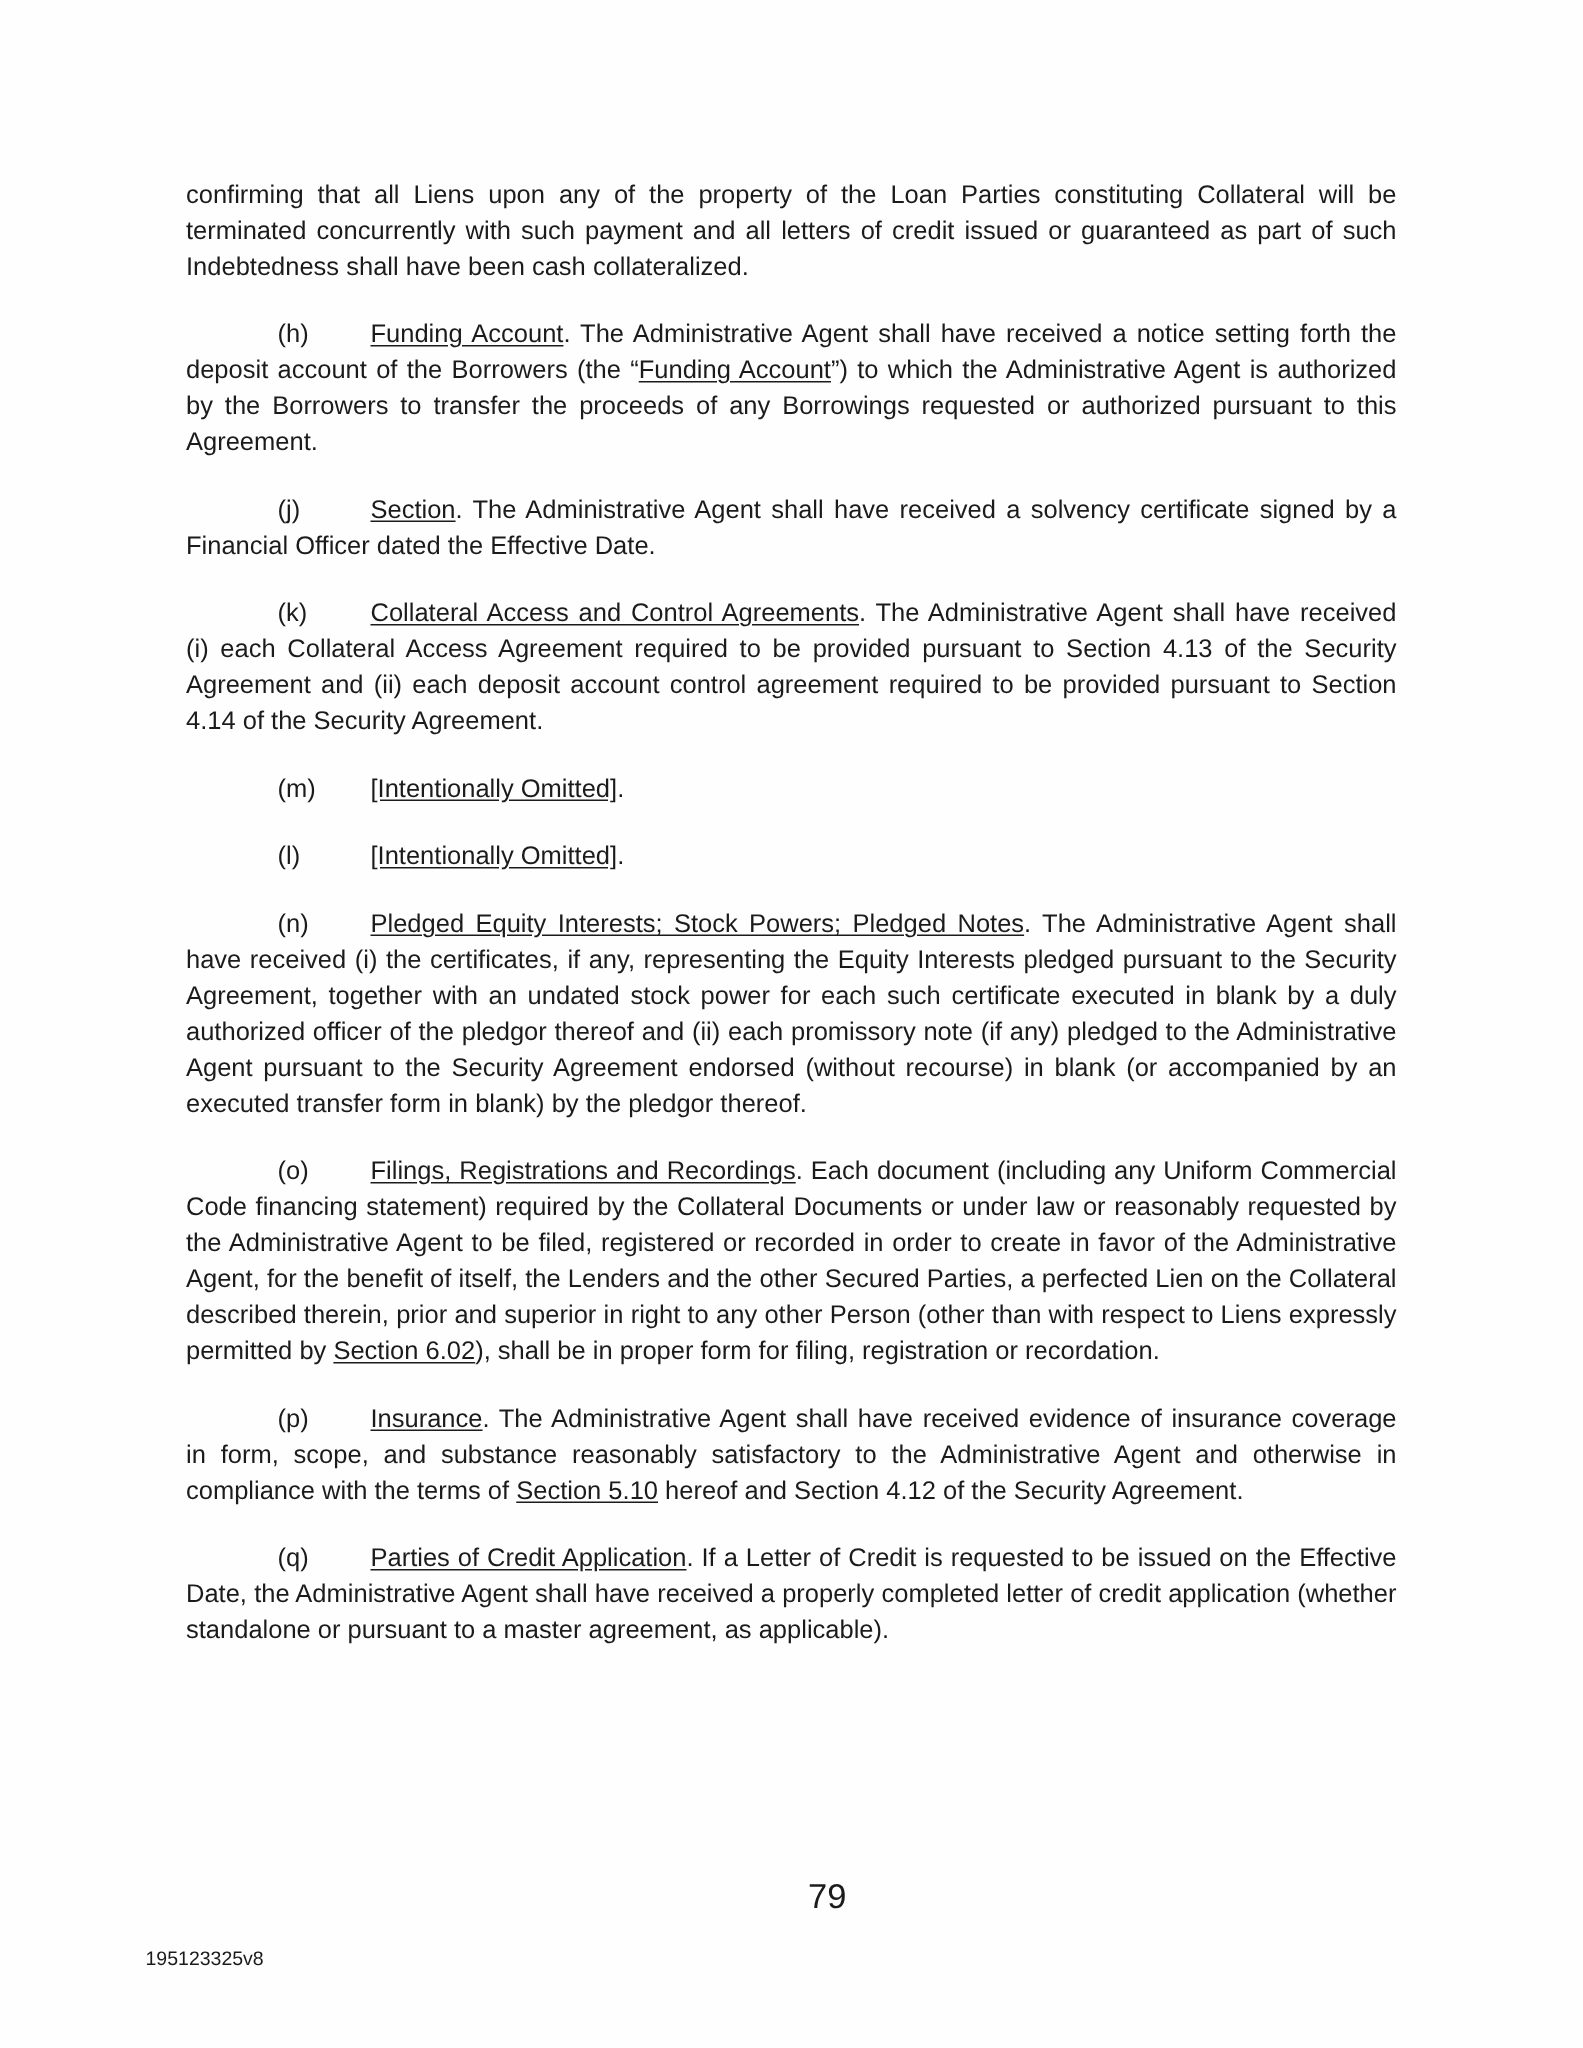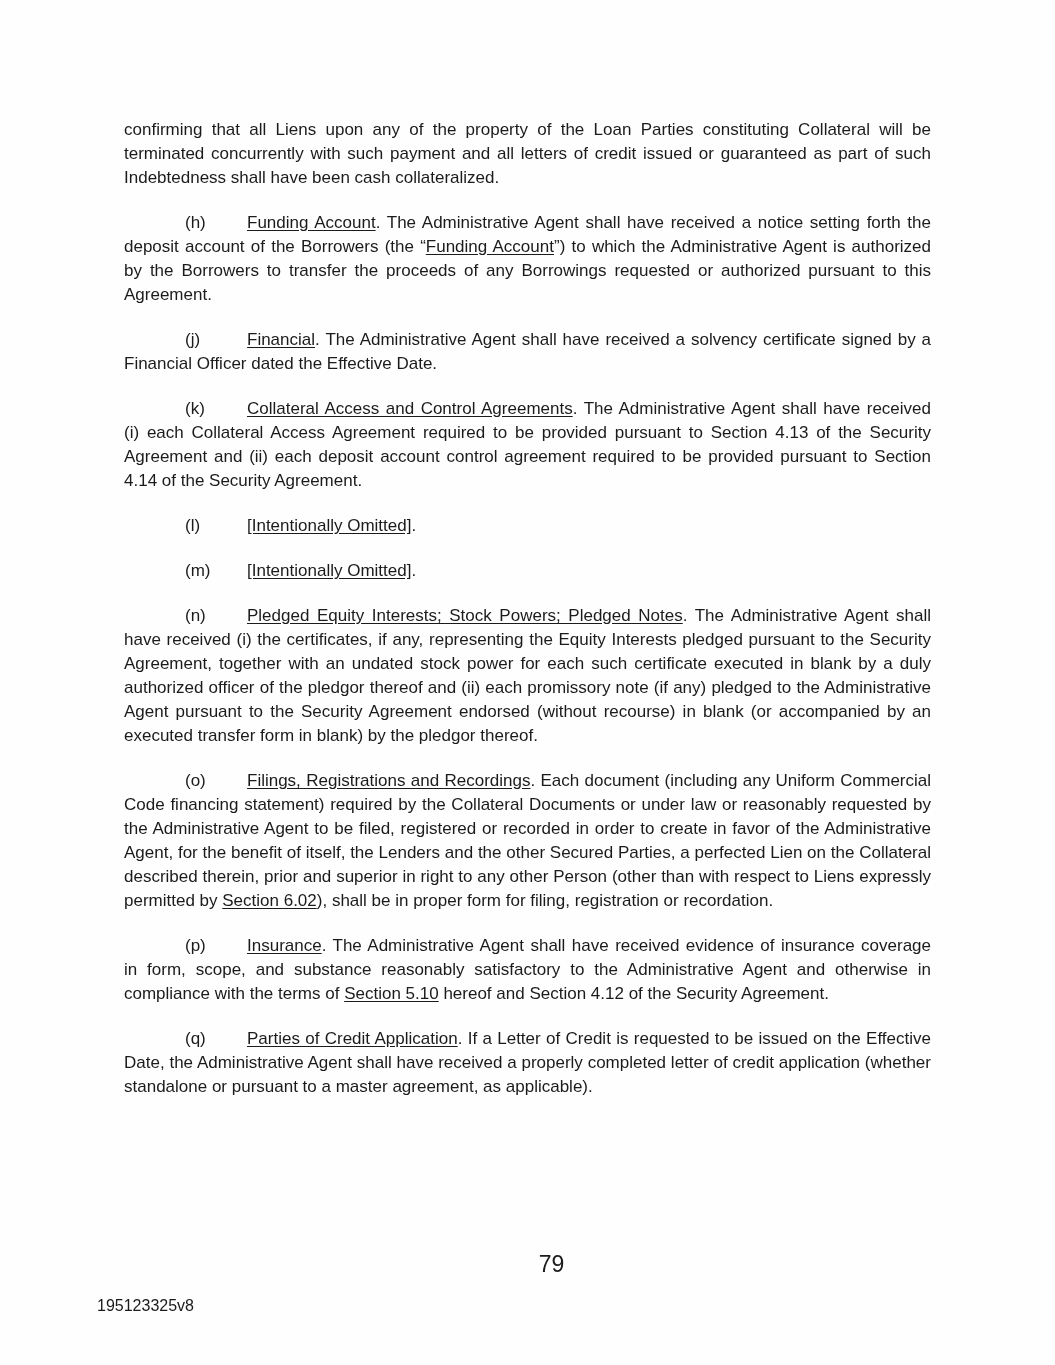--- a/index.html
+++ b/index.html
@@ -39,35 +39,35 @@
     left: 0;
     width: 100%;
     text-align: center;
     font-size: 23px;
     line-height: 24px;
   }
   .doc-id {
     position: absolute;
     left: 97px;
     top: 1298px;
-    font-size: 16px;
+    font-size: 13px;
     line-height: 16px;
   }
 </style>
 </head>
 <body>
 
 <div class="page">
   <main class="doc-body" id="doc-body">
       <p class="para"><span class="">confirming that all Liens upon any of the property of the Loan Parties constituting Collateral will be terminated concurrently with such payment and all letters of credit issued or guaranteed as part of such Indebtedness shall have been cash collateralized.</span></p>
       <p class="para labeled"><span class="plabel">(h)</span><span class="u">Funding Account</span><span class="">.  The Administrative Agent shall have received a notice setting forth the deposit account of the Borrowers (the “</span><span class="u">Funding Account</span><span class="">”) to which the Administrative Agent is authorized by the Borrowers to transfer the proceeds of any Borrowings requested or authorized pursuant to this Agreement.</span></p>
-      <p class="para labeled"><span class="plabel">(j)</span><span class="u">Financial</span><span class="">.  The Administrative Agent shall have received a solvency certificate signed by a Financial Officer dated the Effective Date.</span></p>
+      <p class="para labeled"><span class="plabel">(j)</span><span class="u">Section</span><span class="">.  The Administrative Agent shall have received a solvency certificate signed by a Financial Officer dated the Effective Date.</span></p>
       <p class="para labeled"><span class="plabel">(k)</span><span class="u">Collateral Access and Control Agreements</span><span class="">.  The Administrative Agent shall have received (i) each Collateral Access Agreement required to be provided pursuant to Section 4.13 of the Security Agreement and (ii) each deposit account control agreement required to be provided pursuant to Section 4.14 of the Security Agreement.</span></p>
+      <p class="para labeled"><span class="plabel">(m)</span><span class="u">[Intentionally Omitted]</span><span class="">.</span></p>
       <p class="para labeled"><span class="plabel">(l)</span><span class="u">[Intentionally Omitted]</span><span class="">.</span></p>
-      <p class="para labeled"><span class="plabel">(m)</span><span class="u">[Intentionally Omitted]</span><span class="">.</span></p>
       <p class="para labeled"><span class="plabel">(n)</span><span class="u">Pledged Equity Interests; Stock Powers; Pledged Notes</span><span class="">.  The Administrative Agent shall have received (i) the certificates, if any, representing the Equity Interests pledged pursuant to the Security Agreement, together with an undated stock power for each such certificate executed in blank by a duly authorized officer of the pledgor thereof and (ii) each promissory note (if any) pledged to the Administrative Agent pursuant to the Security Agreement endorsed (without recourse) in blank (or accompanied by an executed transfer form in blank) by the pledgor thereof.</span></p>
       <p class="para labeled"><span class="plabel">(o)</span><span class="u">Filings, Registrations and Recordings</span><span class="">.  Each document (including any Uniform Commercial Code financing statement) required by the Collateral Documents or under law or reasonably requested by the Administrative Agent to be filed, registered or recorded in order to create in favor of the Administrative Agent, for the benefit of itself, the Lenders and the other Secured Parties, a perfected Lien on the Collateral described therein, prior and superior in right to any other Person (other than with respect to Liens expressly permitted by </span><span class="u">Section 6.02</span><span class="">), shall be in proper form for filing, registration or recordation.</span></p>
       <p class="para labeled"><span class="plabel">(p)</span><span class="u">Insurance</span><span class="">.  The Administrative Agent shall have received evidence of insurance coverage in form, scope, and substance reasonably satisfactory to the Administrative Agent and otherwise in compliance with the terms of </span><span class="u">Section 5.10</span><span class=""> hereof and Section 4.12 of the Security Agreement.</span></p>
       <p class="para labeled"><span class="plabel">(q)</span><span class="u">Parties of Credit Application</span><span class="">.  If a Letter of Credit is requested to be issued on the Effective Date, the Administrative Agent shall have received a properly completed letter of credit application (whether standalone or pursuant to a master agreement, as applicable).</span></p>
     </main>
   <div class="page-number">79</div>
   <div class="doc-id">195123325v8</div>
 </div>
 
 </body></html>

